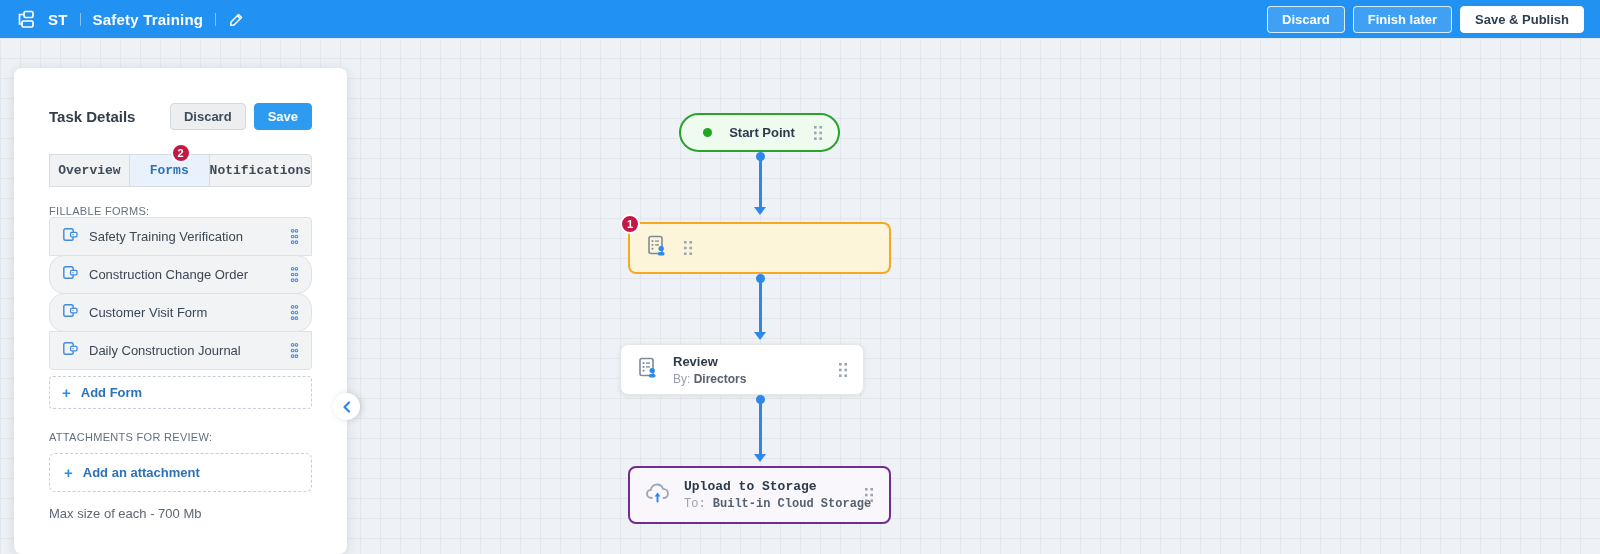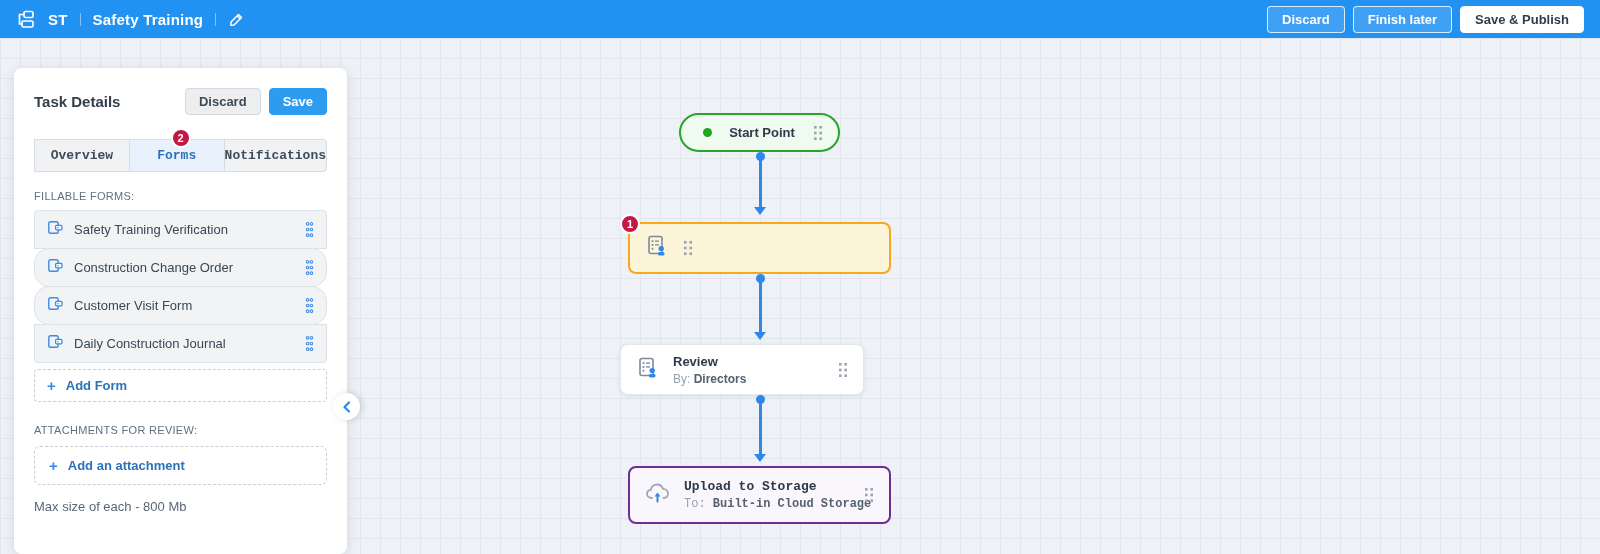--- a/index.html
+++ b/index.html
@@ -23,21 +23,21 @@
   
   .canvas { position:relative; height:516px; background-color:#eef1f5;
             background-image:
               linear-gradient(to right, #e2e7ed 1px, transparent 1px),
               linear-gradient(to bottom, #e2e7ed 1px, transparent 1px);
             background-size:20px 20px; overflow:hidden; }
 
   
   .panel { position:absolute; left:14px; top:30px; width:333px; height:486px;
            background:#fff; border-radius:8px; box-shadow:0 2px 12px rgba(44,62,80,0.14);
-           padding:20px; z-index:5; }
+           padding:35px; z-index:5; }
   .panel-header { display:flex; align-items:center; justify-content:space-between; }
   .panel-title { font-size:15px; font-weight:700; color:#323f4b; }
   .panel-actions { display:flex; gap:8px; }
   .p-btn { font-family:inherit; font-size:13px; font-weight:700; padding:5px 13px;
            border-radius:4px; cursor:pointer; }
   .p-btn.gray { background:#eceef0; border:1px solid #d3d9df; color:#3e4c59; }
   .p-btn.blue { background:#2d9bf0; border:1px solid #2d9bf0; color:#fff; }
 
   .tabs { position:relative; display:flex; margin-top:24px; }
   .tab { flex:1; text-align:center; padding:8px 0; font-size:13px; font-weight:700;
@@ -46,21 +46,21 @@
   .tab:first-child { border-radius:4px 0 0 4px; }
   .tab:last-child { border-radius:0 4px 4px 0; }
   .tab.active { background:#e9f2fc; color:#2d72b9; border-color:#d7dce2; z-index:1; }
   .tabs-badge { position:absolute; top:-11px; left:50%; transform:translateX(-50%);
                 width:20px; height:20px; border-radius:50%; background:#c41844;
                 border:2px solid #fff; color:#fff; font-size:11px; font-weight:700;
                 display:flex; align-items:center; justify-content:center; z-index:2; }
 
   .section-label { margin-top:18px; font-size:11px; color:#62707f; letter-spacing:0.3px; }
 
-  .form-list { margin-top:8px; }
+  .form-list { margin-top:0; }
   .form-item { display:flex; align-items:center; gap:10px; padding:8px 12px;
                background:#f1f3f5; border:1px solid #dde2e8; cursor:pointer; }
   .form-item + .form-item { margin-top:-1px;border-radius:15px; }
   .form-item:first-child { border-radius:4px 4px 0 0; }
   .form-item:last-child { border-radius:0 0 4px 4px; }
   .form-item-label { font-size:13px; color:#3a4754; flex:1; }
 
   .dashed-btn { display:flex; align-items:center; gap:10px; margin-top:6px;
                 border:1px dashed #c5cfd9; border-radius:4px; padding:8px 12px;
                 background:#fff; cursor:pointer; width:100%; font-family:inherit; }
@@ -369,21 +369,21 @@
       <span class="dashed-label">Add Form</span>
     </button>
 
     <div class="section-label" style="margin-top:22px;">ATTACHMENTS FOR REVIEW:</div>
 
     <button class="dashed-btn attach">
       <span class="plus-glyph">+</span>
       <span class="dashed-label">Add an attachment</span>
     </button>
 
-    <div class="max-size-note">Max size of each - 800 Mb</div>
+    <div class="max-size-note">Max size of each - 700 Mb</div>
 
     <div class="collapse-fab">
       <svg width="10" height="12" viewBox="0 0 10 12" fill="none" stroke="#2f87ec" stroke-width="2.2" stroke-linecap="round" stroke-linejoin="round">
         <polyline points="7,1.5 2.5,6 7,10.5"></polyline>
       </svg>
     </div>
   </aside>
 
 </div>
 

